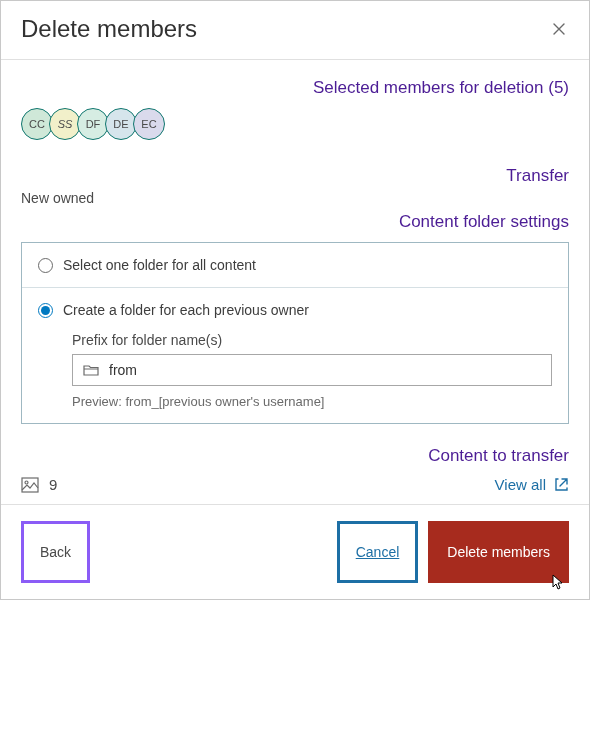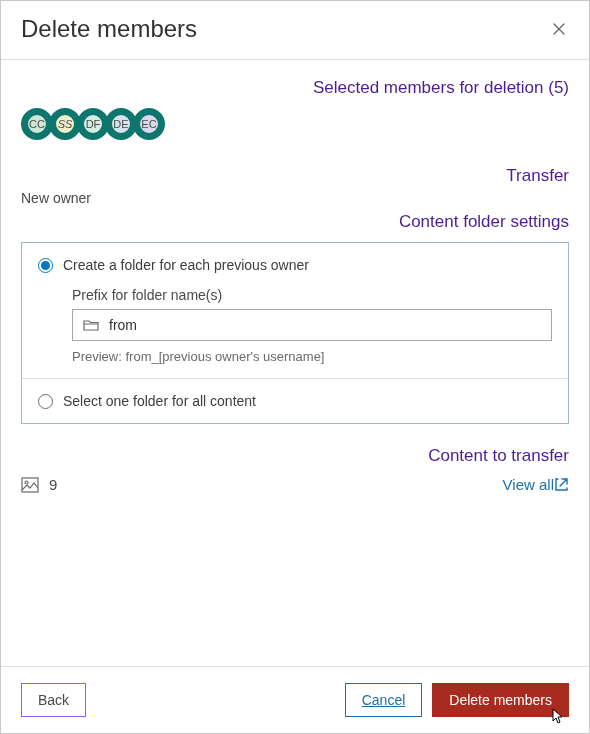--- a/index.html
+++ b/index.html
@@ -4,21 +4,21 @@
 <style>
   * { box-sizing: border-box; margin: 0; padding: 0; }
   body {
     font-family: -apple-system, BlinkMacSystemFont, "Segoe UI", Arial, sans-serif;
     background: #fff;
     color: #323232;
     font-size: 14px;
   }
   .dialog {
     width: 590px;
-    height: 734px;
+    height: 600px;
     border: 1px solid #c8c8c8;
     display: flex;
     flex-direction: column;
     position: relative;
   }
   .dialog-header {
     display: flex;
     align-items: center;
     justify-content: space-between;
     padding: 14px 20px 16px 20px;
@@ -58,21 +58,21 @@
   .avatar-badge {
     width: 32px;
     height: 32px;
     border-radius: 50%;
     display: flex;
     align-items: center;
     justify-content: center;
     font-size: 11px;
     color: #4a4a4a;
     margin-right: -4px;
-    border: 7px solid #0f766e;
+    border: 1px solid #0f766e;
   }
   .av-1 { background: #cfe8d8; }
   .av-2 { background: #f2f0ca; font-style: italic; }
   .av-3 { background: #d6ede3; }
   .av-4 { background: #d6e5ec; }
   .av-5 { background: #dadaec; }
   .av-cw { background: #d5ebd2; width:40px; height:40px; font-size:13px; }
   .transfer .section-heading { margin-bottom: 4px; }
   .helper-text {
     color: #6a6a6a;
@@ -179,38 +179,39 @@
   .ct-left {
     display: flex;
     align-items: center;
     gap: 10px;
     font-size: 15px;
     color: #4a4a4a;
   }
   .view-all-link {
     display: flex;
     align-items: center;
+    gap: 8px;
     color: #1d6fa5;
     font-size: 15px;
     text-decoration: none;
     cursor: pointer;
   }
   .dialog-footer {
     border-top: 1px solid #e0e0e0;
     padding: 16px 20px;
     display: flex;
     align-items: center;
     justify-content: space-between;
     position: relative;
   }
   .btn {
     font-family: inherit;
     font-size: 14px;
-    padding: 8px 16px;
-    border: 1px solid #8b5cf6;
+    padding: 20px 16px;
+    border: 3px solid #8b5cf6;
     background: #fff;
     cursor: pointer;
     color: #4a4a4a;
   }
   .footer-right { display: flex; gap: 10px; align-items: center; }
   .btn-cancel {
     border-color: #1d6fa5;
     color: #1d6fa5;
     background: #fff;
     text-decoration: underline;
@@ -252,50 +253,50 @@
         <span class="avatar-badge av-1">CC</span>
         <span class="avatar-badge av-2">SS</span>
         <span class="avatar-badge av-3">DF</span>
         <span class="avatar-badge av-4">DE</span>
         <span class="avatar-badge av-5">EC</span>
       </div>
     </div>
 
     <div class="transfer">
       <div class="section-heading">Transfer</div>
-      <label class="field-label">New owner</label>
+      <label class="field-label">New owned</label>
     </div>
 
     <div class="folder-settings">
       <div class="section-heading">Content folder settings</div>
       <div class="settings-box">
+
+        <div class="settings-row">
+          <div class="radio-line">
+            <span class="radio"></span>
+            <span class="radio-label">Select one folder for all content</span>
+          </div>
+        </div>
 
         <div class="settings-row">
           <div class="radio-line">
             <span class="radio checked"></span>
             <span class="radio-label">Create a folder for each previous owner</span>
           </div>
           <div class="subfield">
             <div class="subfield-label">Prefix for folder name(s)</div>
             <div class="input-wrap">
               <span>
                 <svg width="16" height="14" viewBox="0 0 16 14">
                     <path d="M1 3 L6 3 L7.5 4.5 L15 4.5 L15 12 L1 12 Z M1 6 L15 6" stroke="#6a6a6a" stroke-width="1.2" fill="none"></path>
                   </svg>
               </span>
               <input type="text" value="from" style="">
             </div>
             <div class="preview-text">Preview: from_[previous owner's username]</div>
-          </div>
-        </div>
-
-        <div class="settings-row">
-          <div class="radio-line">
-            <span class="radio"></span>
-            <span class="radio-label">Select one folder for all content</span>
           </div>
         </div>
 
       </div>
     </div>
 
     <div class="content-transfer">
       <div class="section-heading">Content to transfer</div>
       <div class="ct-row">
         <div class="ct-left">

